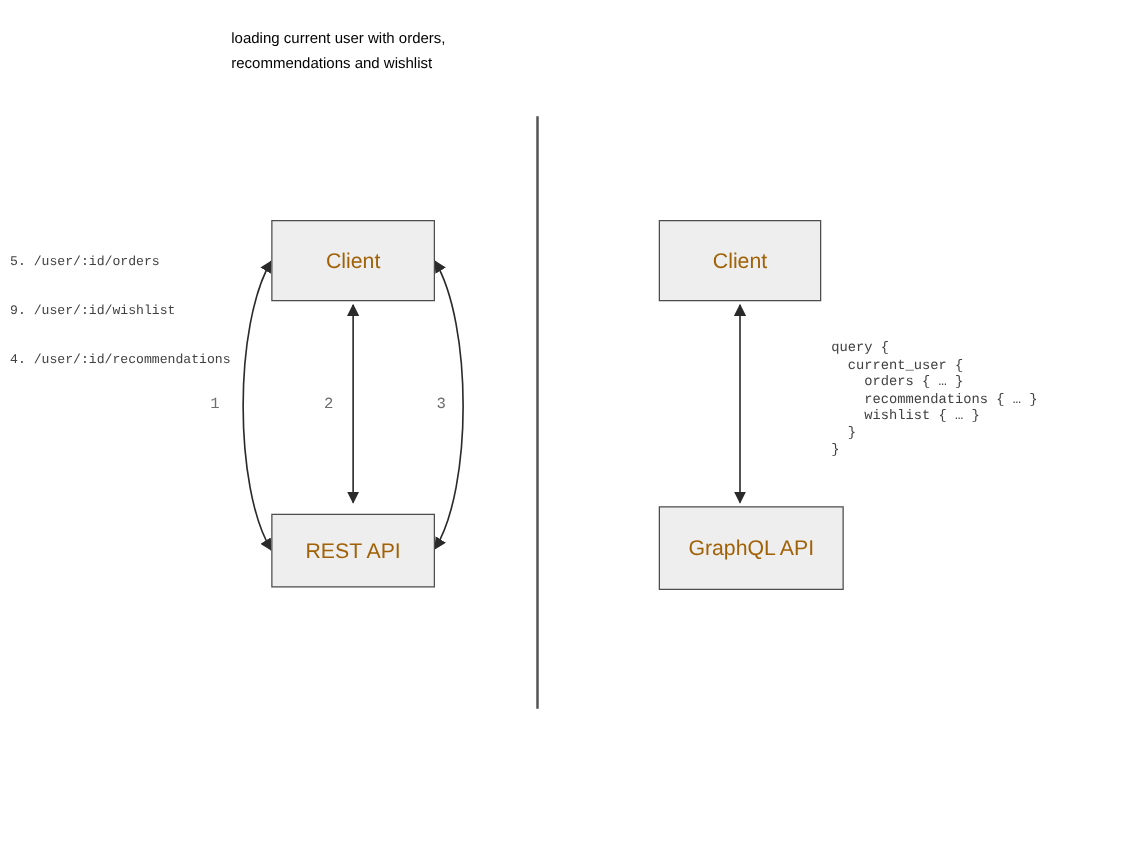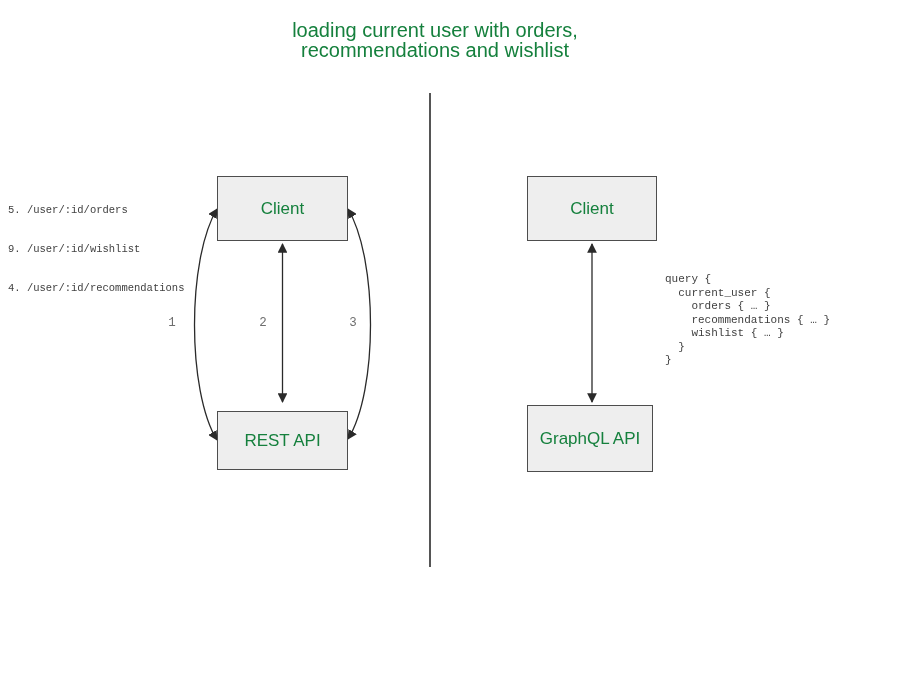--- a/index.html
+++ b/index.html
@@ -13,49 +13,49 @@
     height: 689px;
     background: #ffffff;
     overflow: hidden;
     font-family: "Liberation Sans", sans-serif;
   }
   .title {
     position: absolute;
     left: 185px;
     top: 20px;
     width: 500px;
-    text-align: center;
-    font-size: 20px;
+    text-align: left;
+    font-size: 12px;
     line-height: 20px;
-    color: #15803d;
+    color: #000000;
     white-space: pre-line;
   }
   .divider {
     position: absolute;
     left: 429px;
     top: 93px;
     width: 2px;
     height: 474px;
     background: #555555;
   }
   .node {
     position: absolute;
     box-sizing: border-box;
     background: #eeeeee;
     border: 1.4px solid #4d4d4d;
     display: flex;
     align-items: center;
     justify-content: center;
     font-size: 17px;
-    color: #15803d;
+    color: #a16207;
   }
   .node-client-left  { left: 217px; top: 176px; width: 131px; height: 65px; }
   .node-rest-api     { left: 217px; top: 411px; width: 131px; height: 59px; }
   .node-client-right { left: 527px; top: 176px; width: 130px; height: 65px; }
-  .node-graphql-api  { left: 527px; top: 405px; width: 126px; height: 67px; }
+  .node-graphql-api  { left: 527px; top: 405px; width: 148px; height: 67px; }
   .arrows-layer {
     position: absolute;
     left: 0; top: 0;
     width: 917px;
     height: 689px;
     pointer-events: none;
   }
   .code {
     position: absolute;
     font-family: "Liberation Mono", "DejaVu Sans Mono", monospace;

